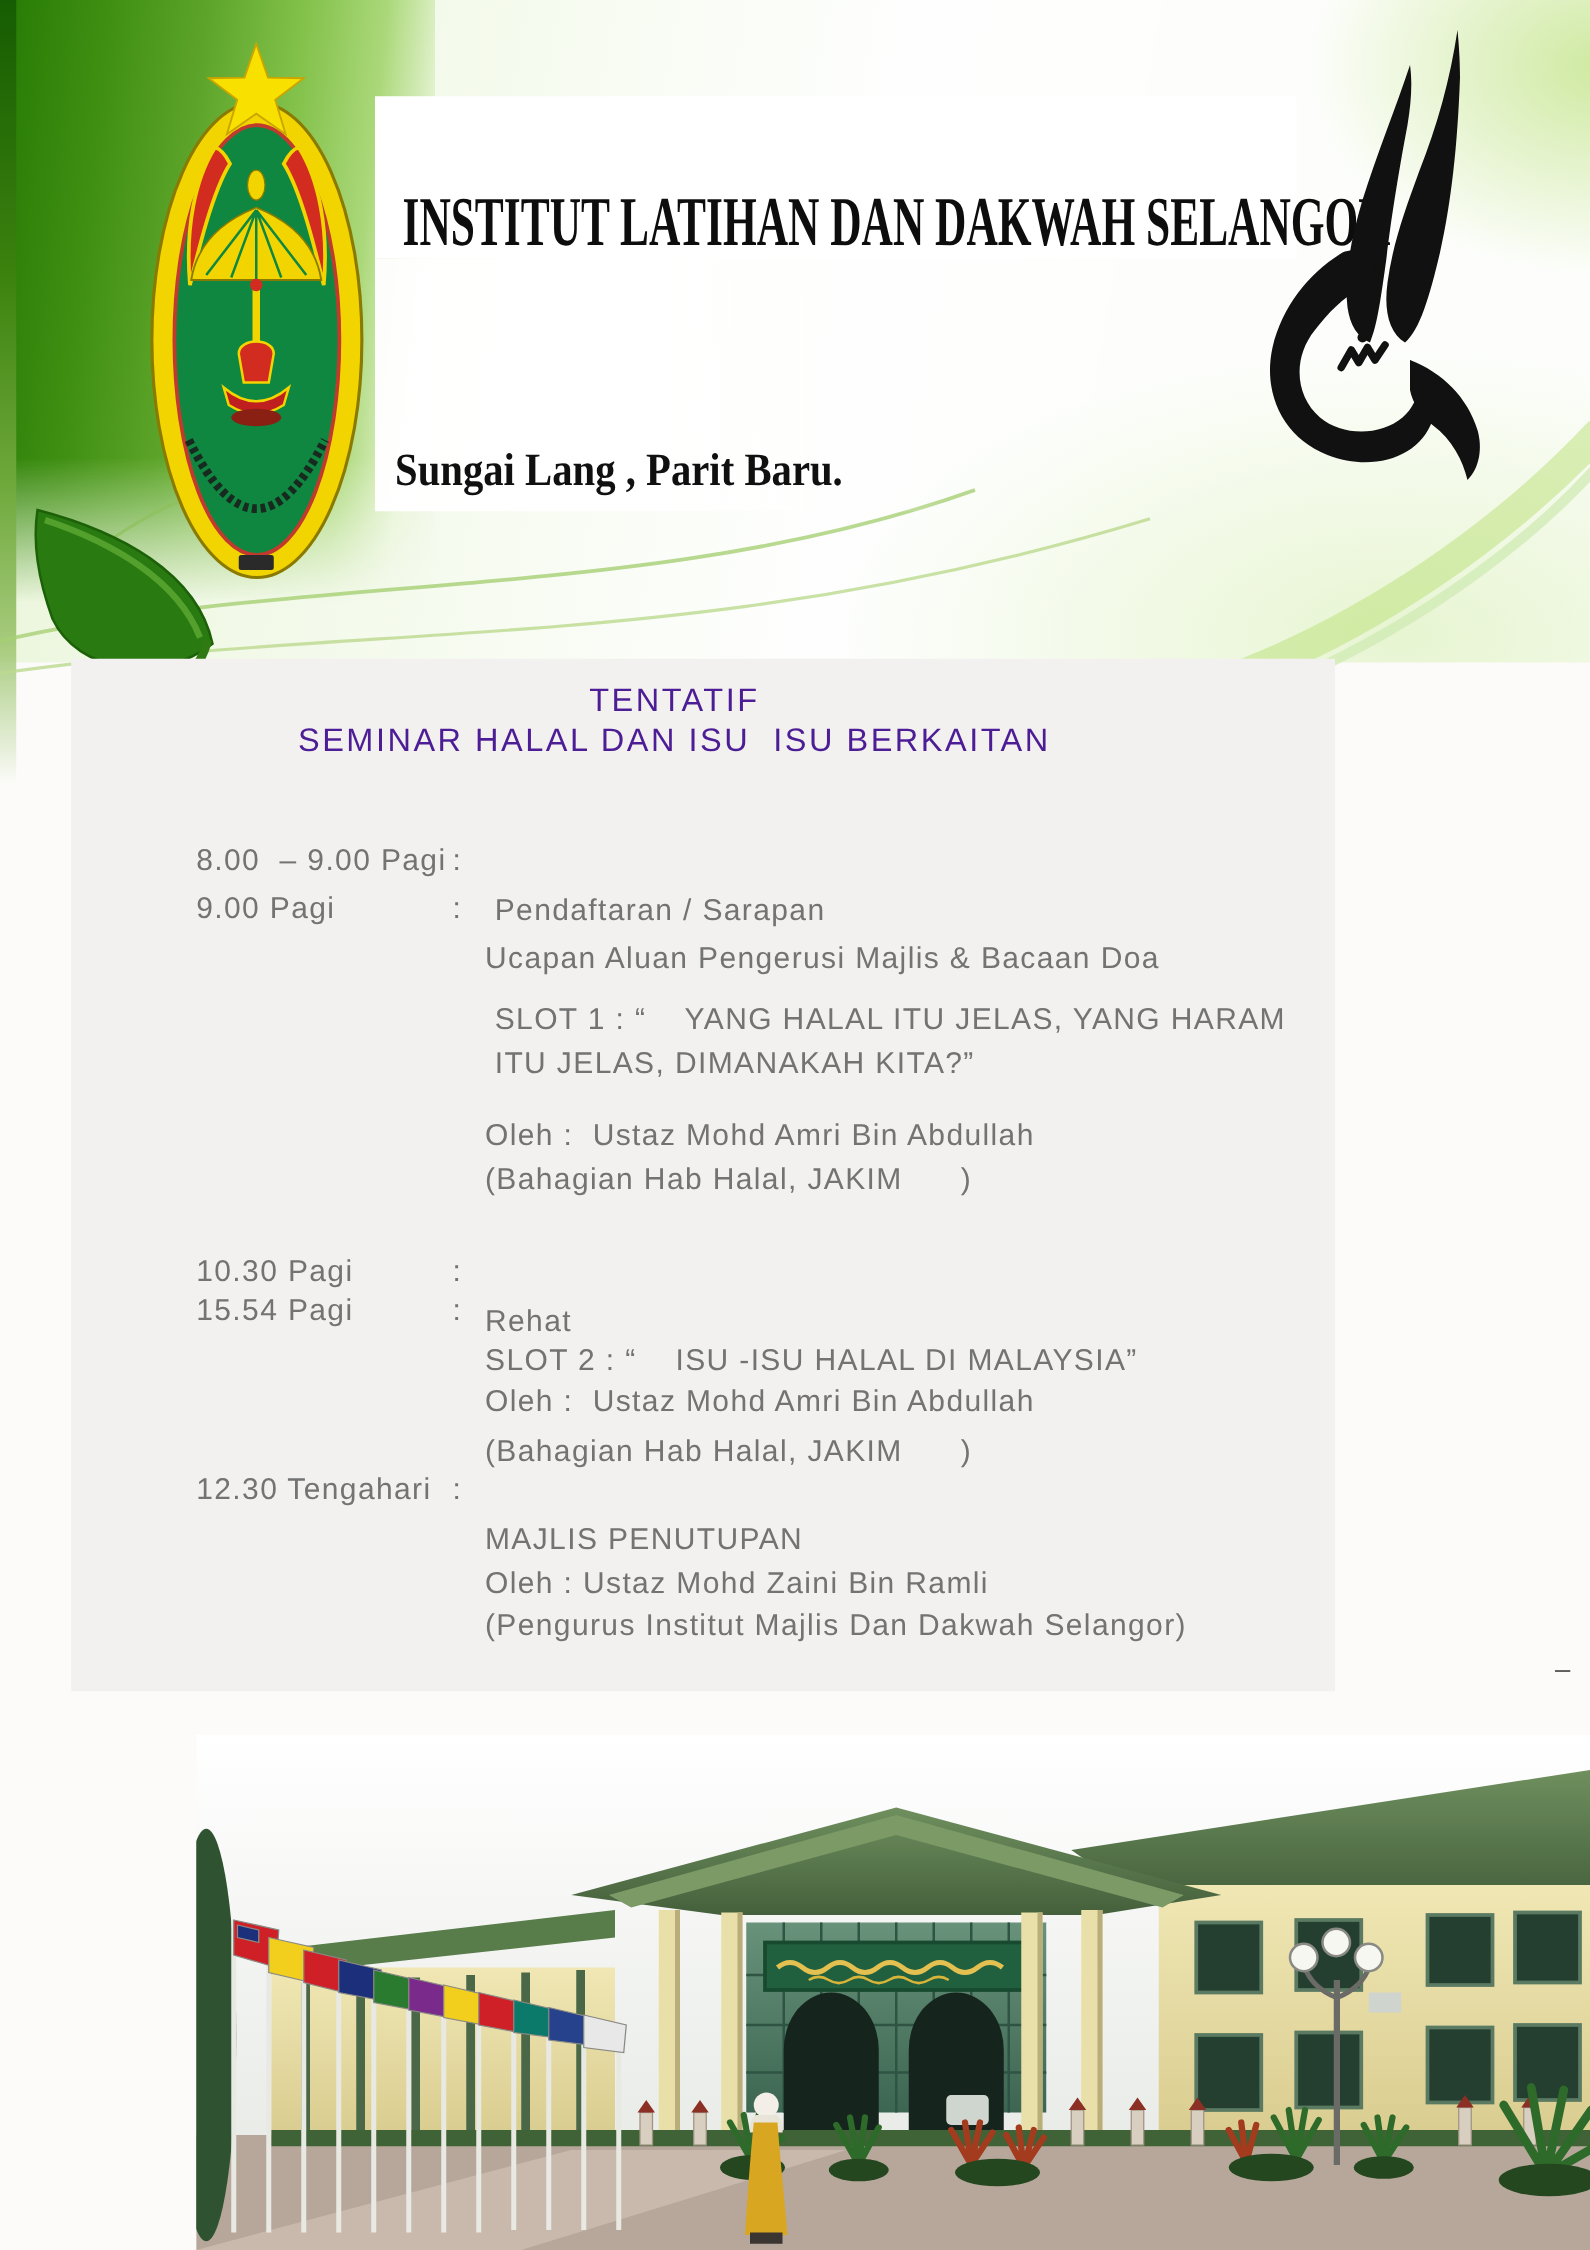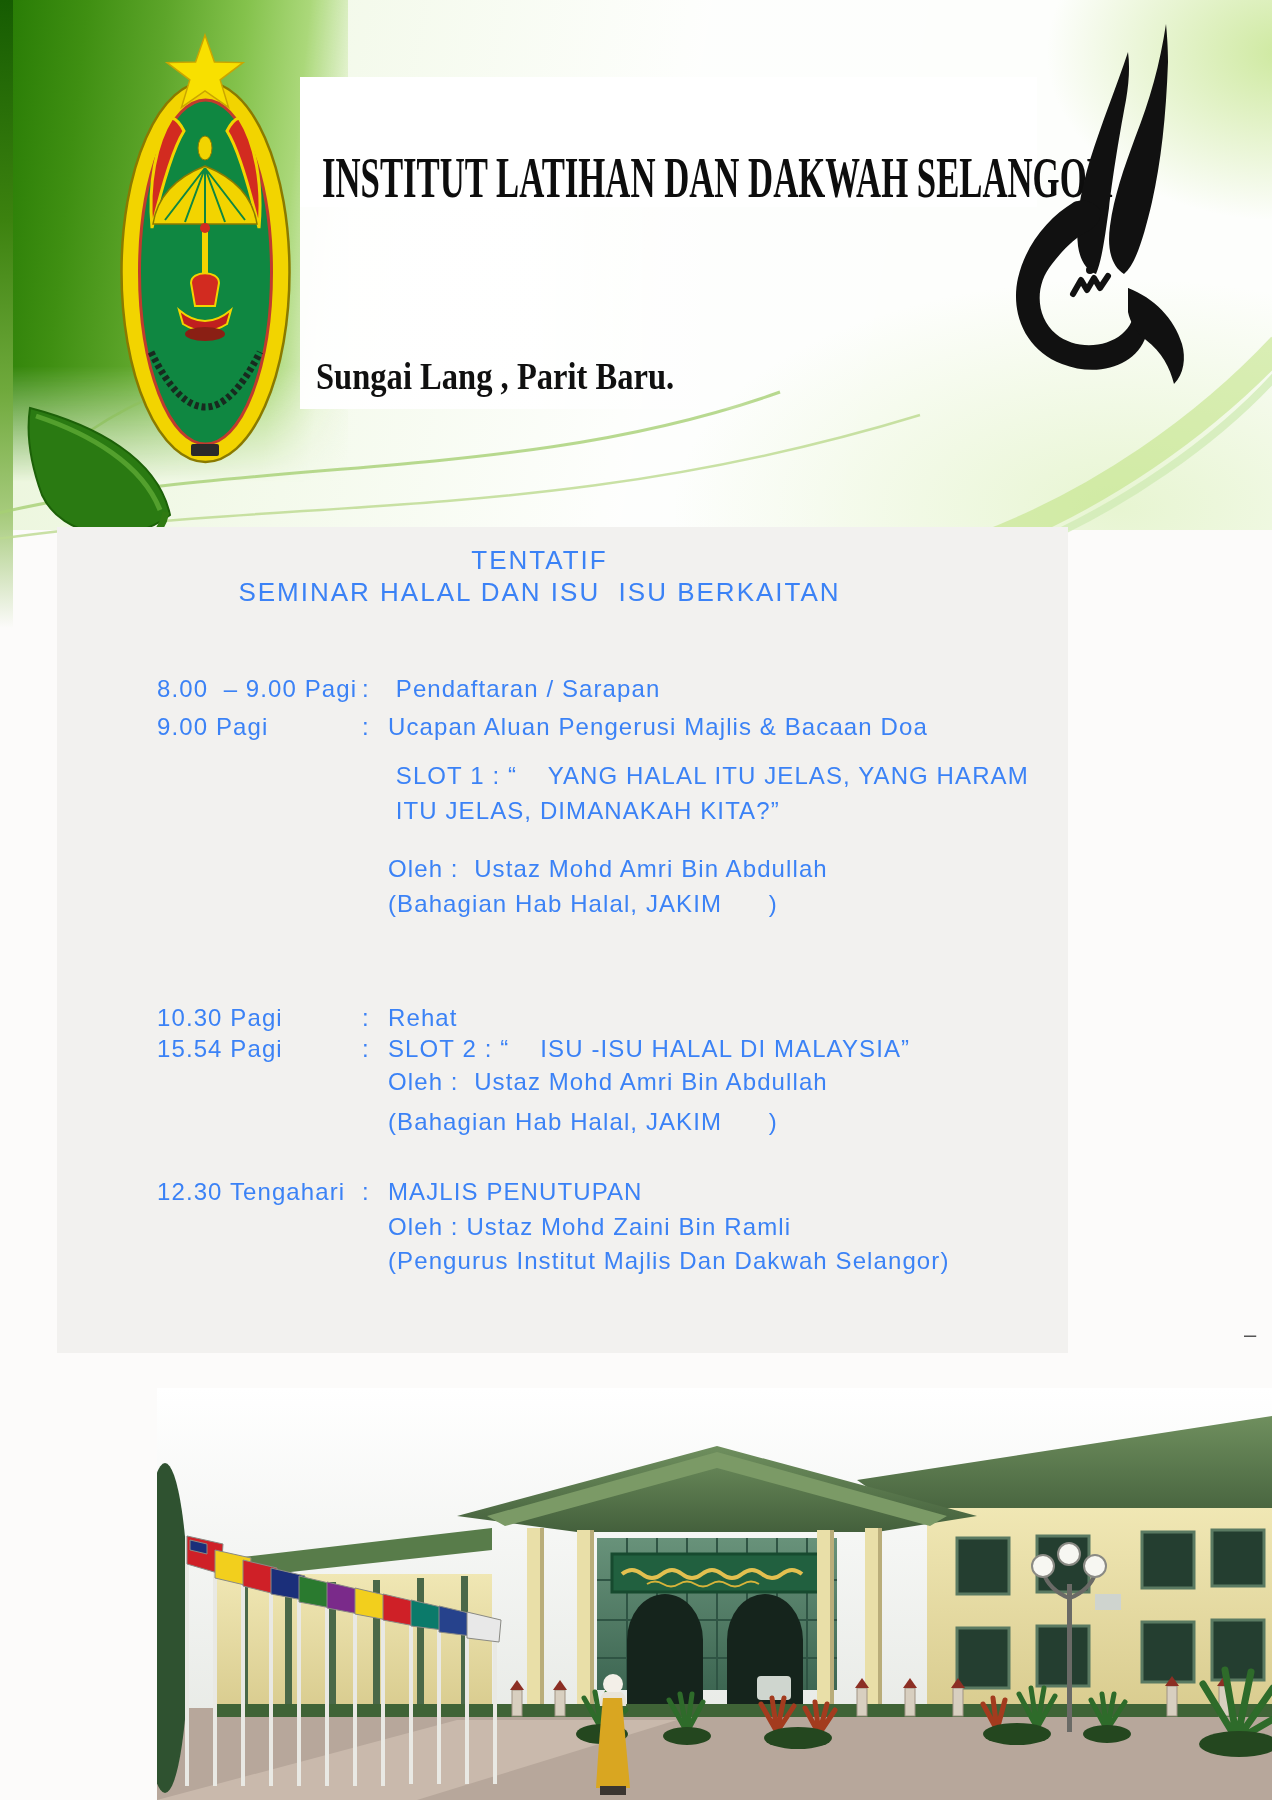--- a/index.html
+++ b/index.html
@@ -24,28 +24,28 @@
     font-size:56px;color:#0d0d0d;transform:scaleX(0.62);transform-origin:left top;
     white-space:pre;letter-spacing:0px;}
   .addr-backdrop{left:300px;top:207px;width:520px;height:202px;
     background:linear-gradient(to right,rgba(255,255,255,.97) 45%,rgba(255,255,255,0) 88%);}
   .addr{left:316px;top:212px;font-family:"Liberation Serif",serif;font-weight:700;
     font-size:37px;line-height:66px;color:#101010;transform:scaleX(0.88);
     transform-origin:left top;white-space:pre;}
 
   
   .panel{left:57px;top:527px;width:1011px;height:826px;background:#f2f1ef;}
-  .heading{left:57px;top:545px;width:965px;text-align:center;color:#3b82f6;
+  .heading{left:57px;top:545px;width:965px;text-align:center;color:#4c1d95;
     font-size:26px;letter-spacing:2px;white-space:pre;}
   .heading2{top:577px;}
-  .line{left:0;top:0;width:1100px;height:30px;color:#3b82f6;font-size:24px;letter-spacing:1.1px;}
+  .line{left:0;top:0;width:1100px;height:30px;color:#737373;font-size:24px;letter-spacing:1.1px;}
   .line span{position:absolute;white-space:pre;top:0;}
   .t-time{left:157px;}
   .t-colon{left:362px;}
-  .t-val{left:388px;}
+  .t-val{left:388px;margin-top:40px;}
   .stray-dash{left:1244px;top:1322px;color:#555;font-size:22px;}
 
   
   .photo{left:157px;top:1388px;width:1115px;height:412px;}
 </style>
 </head>
 <body>
 
 <div class="abs header-bg"></div>
 <div class="abs green-band"></div>

